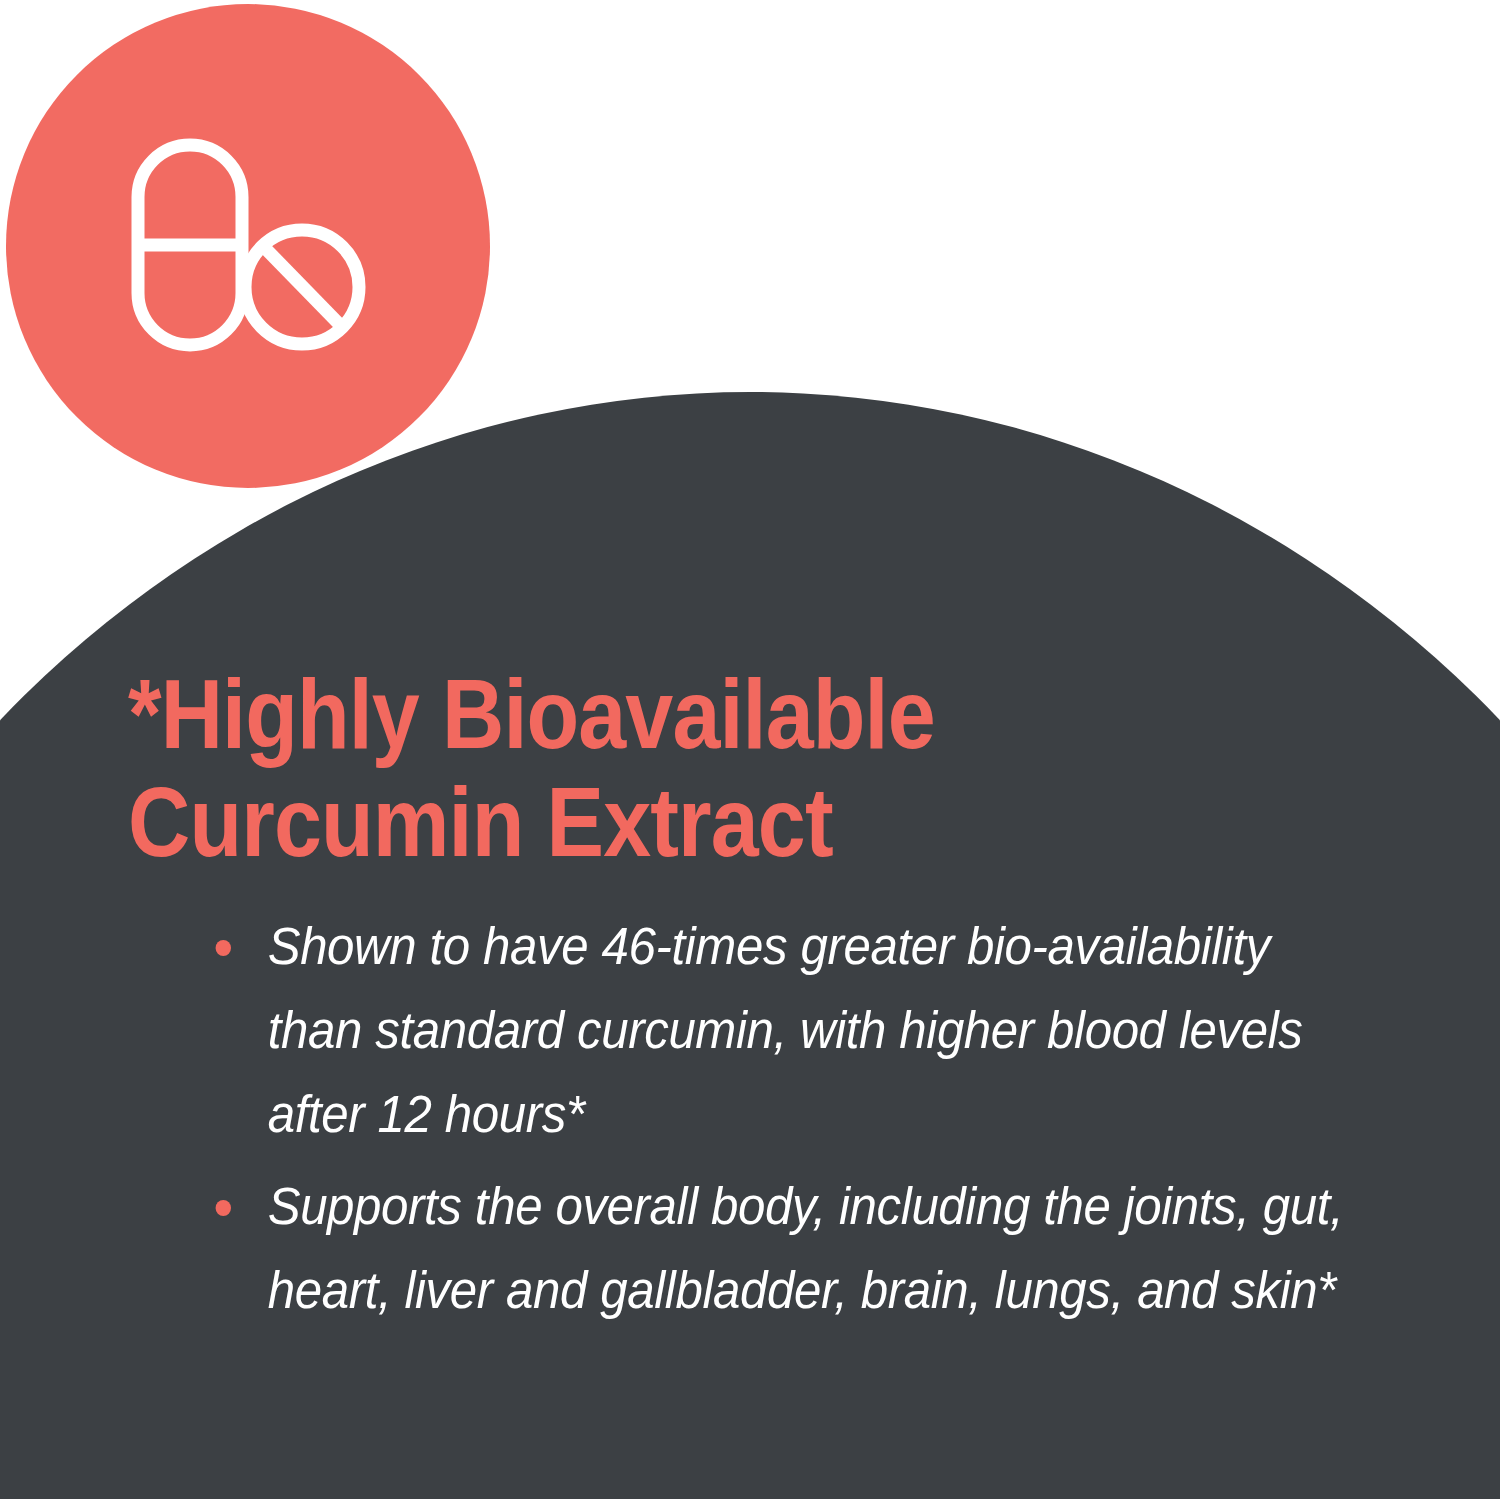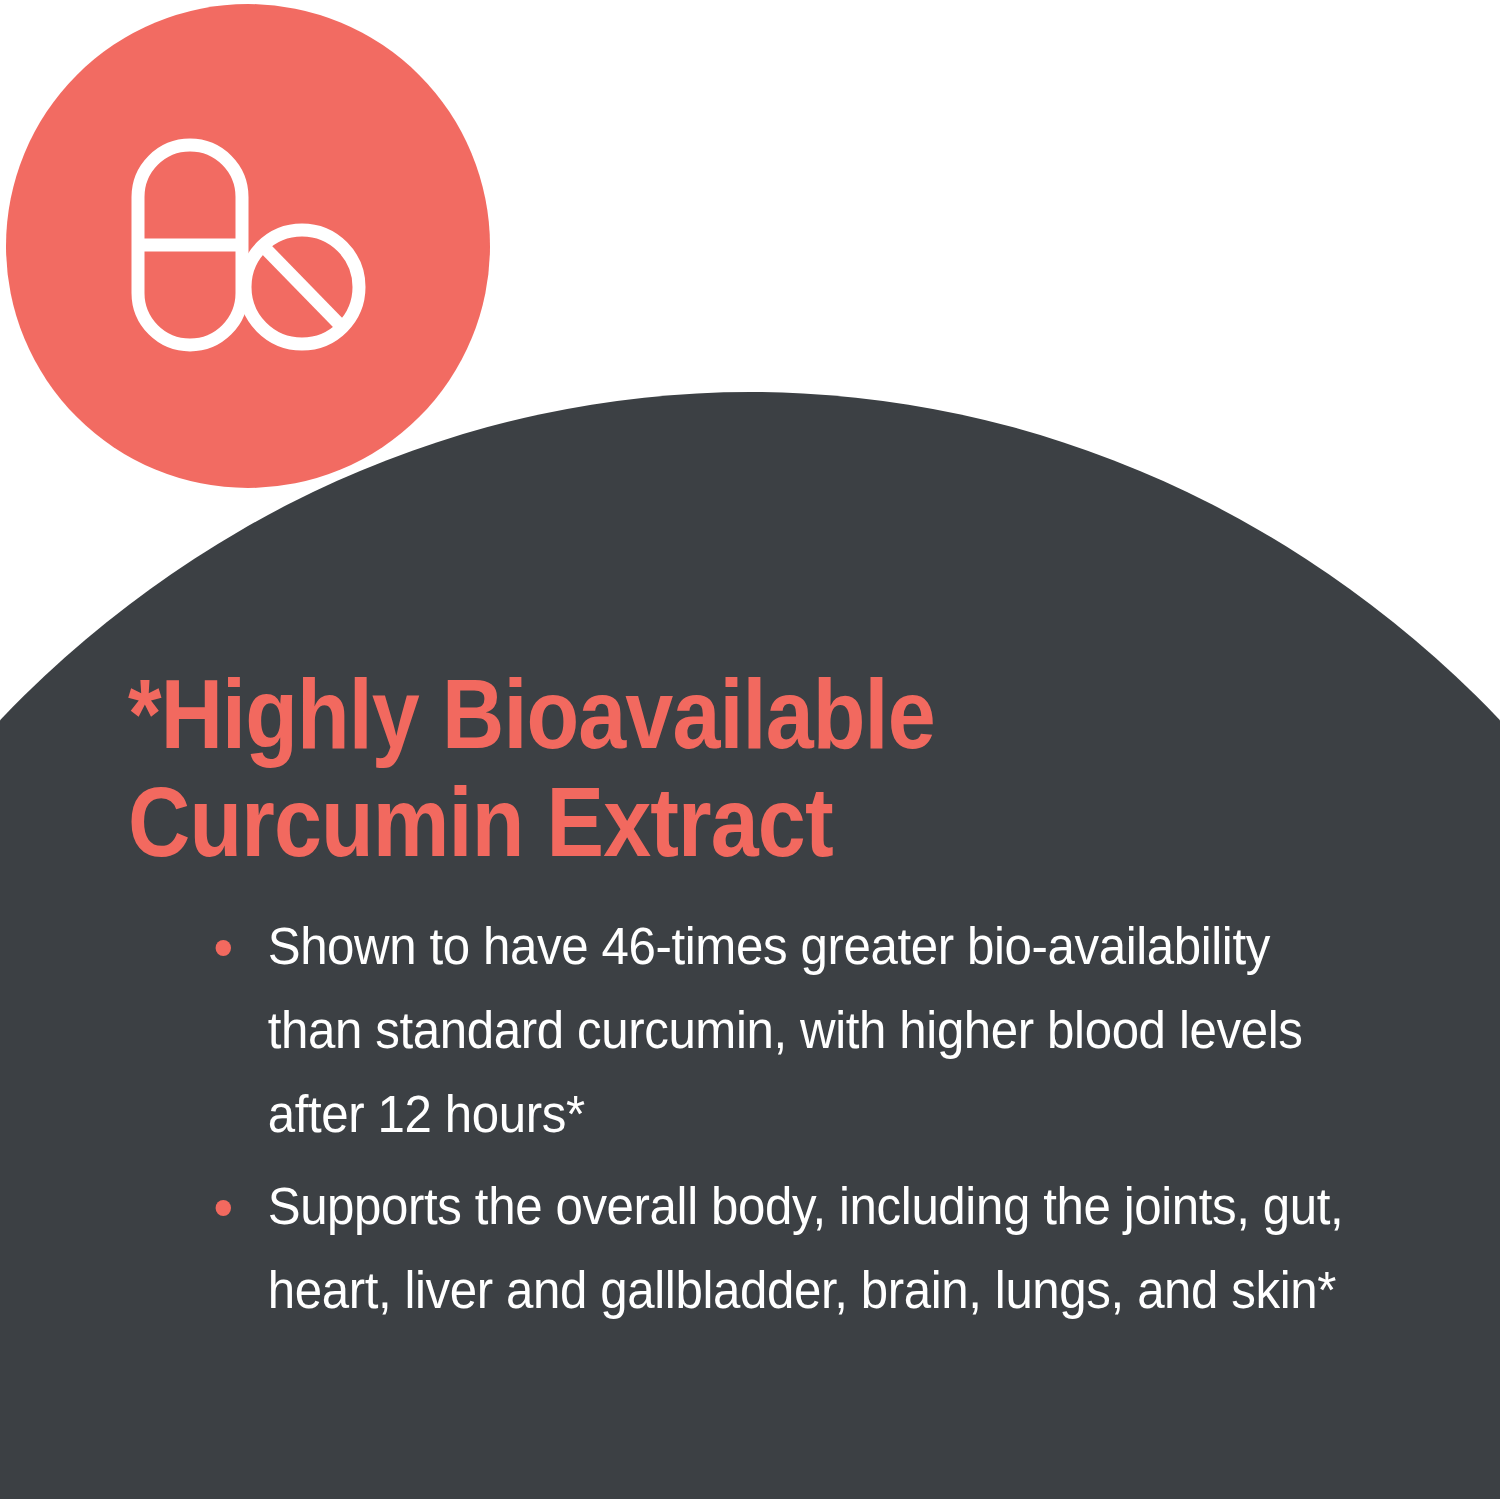--- a/index.html
+++ b/index.html
@@ -80,20 +80,21 @@
   }
 
   .bullet-list {
     position: absolute;
     left: 196px;
     top: 905px;
     width: 1200px;
     margin: 0;
     padding: 0;
     list-style: none;
+    font-style: italic;
   }
 
   .bullet-item {
     position: relative;
     padding-left: 66px;
     margin: 0 0 8px 0;
     color: #ffffff;
     font-family: "Liberation Sans", sans-serif;
     font-size: 51px;
     line-height: 84px;

